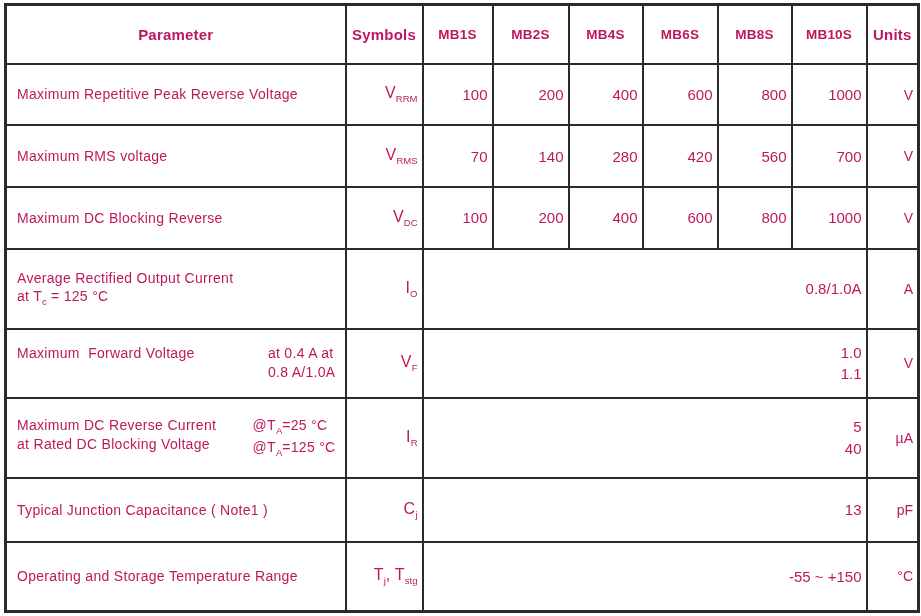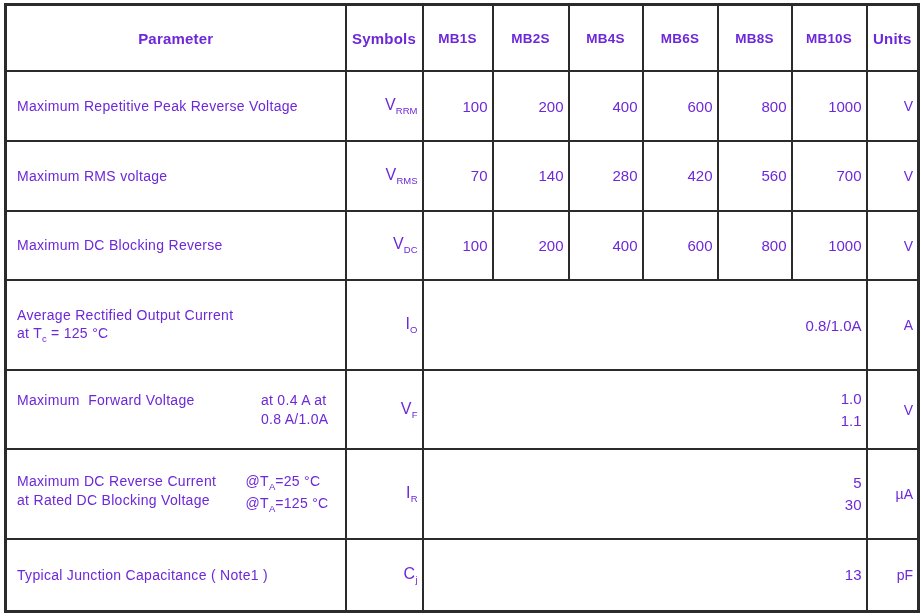--- a/index.html
+++ b/index.html
@@ -3,21 +3,21 @@
 <meta charset="utf-8">
 <style>
   * { box-sizing: border-box; }
   html, body { margin: 0; padding: 0; background: #ffffff; }
   .page {
     width: 921px;
     height: 616px;
     padding: 3px 4px;
     background: #ffffff;
     font-family: "Liberation Sans", sans-serif;
-    color: #6d28d9;
+    color: #be185d;
   }
   table.ratings {
     width: 100%;
     height: 100%;
     border-collapse: collapse;
     table-layout: fixed;
     border: 3px solid #2b2b2b;
   }
   th, td {
     border: 2px solid #2b2b2b;
@@ -28,21 +28,21 @@
   th {
     font-weight: bold;
     font-size: 15px;
     text-align: center;
     letter-spacing: 0.2px;
   }
   th.model { font-size: 13.5px; }
   td.param {
     text-align: left;
     padding-left: 10px;
-    padding-right: 8px;
+    padding-right: 1px;
     font-size: 14px;
     letter-spacing: 0.3px;
   }
   .param-text { white-space: pre-wrap; line-height: 1.3; }
   td.symcell {
     text-align: right;
     font-size: 16px;
     letter-spacing: 0.2px;
   }
   td.symcell sub, .cond sub, .param-text sub, .p2 sub {
@@ -184,29 +184,35 @@
           </span>
           <span class="cond">
             <div><span>@T</span><sub>A</sub><span>=25 °C</span></div>
             <div><span>@T</span><sub>A</sub><span>=125 °C</span></div>
           </span>
         </div>
       </td>
       <td class="symcell"><span>I</span><sub>R</sub></td>
       <td class="merged two-line" colspan="6">
         <div>5</div>
-        <div>30</div>
+        <div>40</div>
       </td>
       <td class="unit">µA</td>
     </tr>
 
     <tr class="r8">
       <td class="param"><span class="param-text">Typical Junction Capacitance ( Note1 )</span></td>
       <td class="symcell"><span>C</span><sub>j</sub></td>
       <td class="merged" colspan="6">13</td>
       <td class="unit">pF</td>
     </tr>
 
 
+    <tr class="r10">
+      <td class="param"><span class="param-text">Operating and Storage Temperature Range</span></td>
+      <td class="symcell"><span>T</span><sub>j</sub><span>, </span><span>T</span><sub>stg</sub></td>
+      <td class="merged" colspan="6">-55 ~ +150</td>
+      <td class="unit">°C</td>
+    </tr>
 
   </tbody>
     </table>
 </div>
 
 </body></html>

